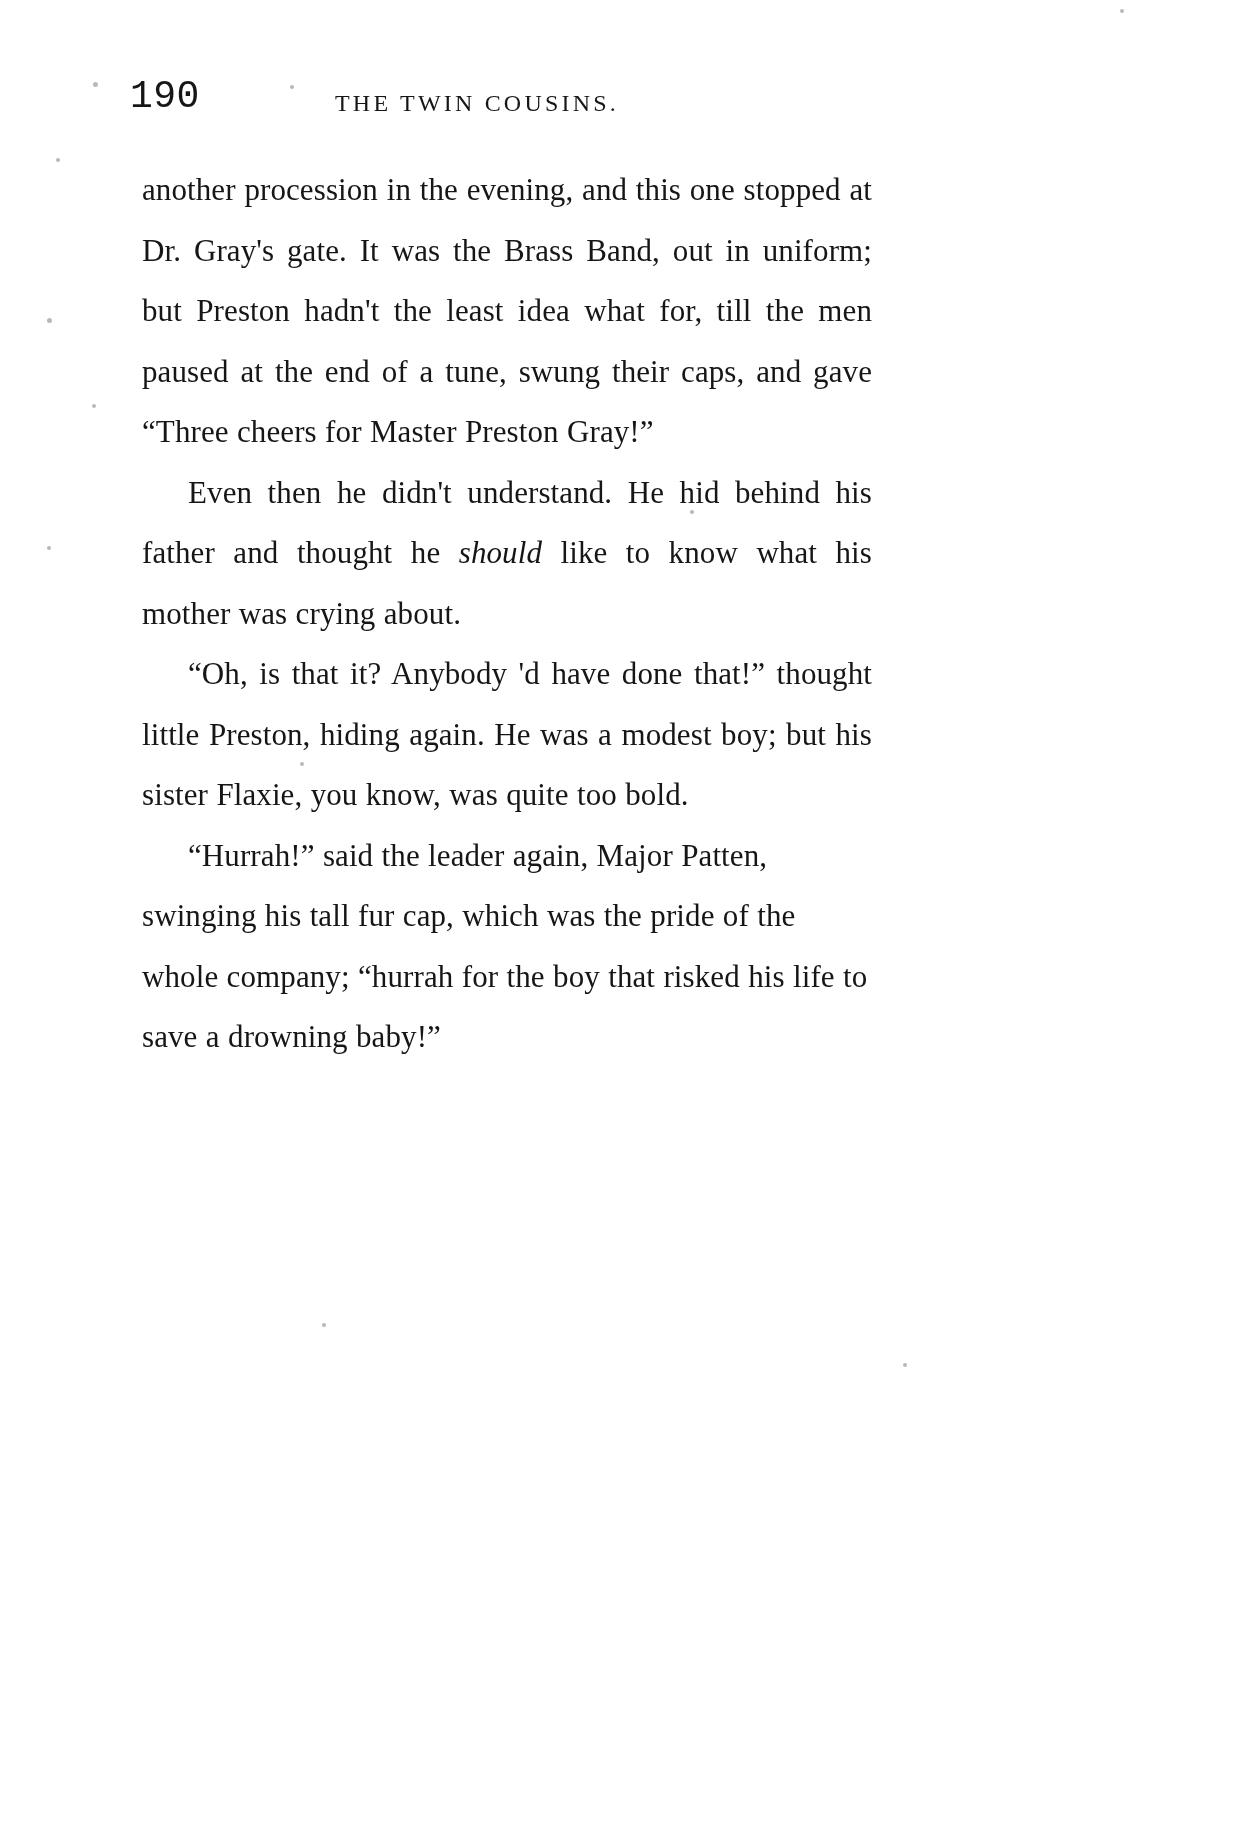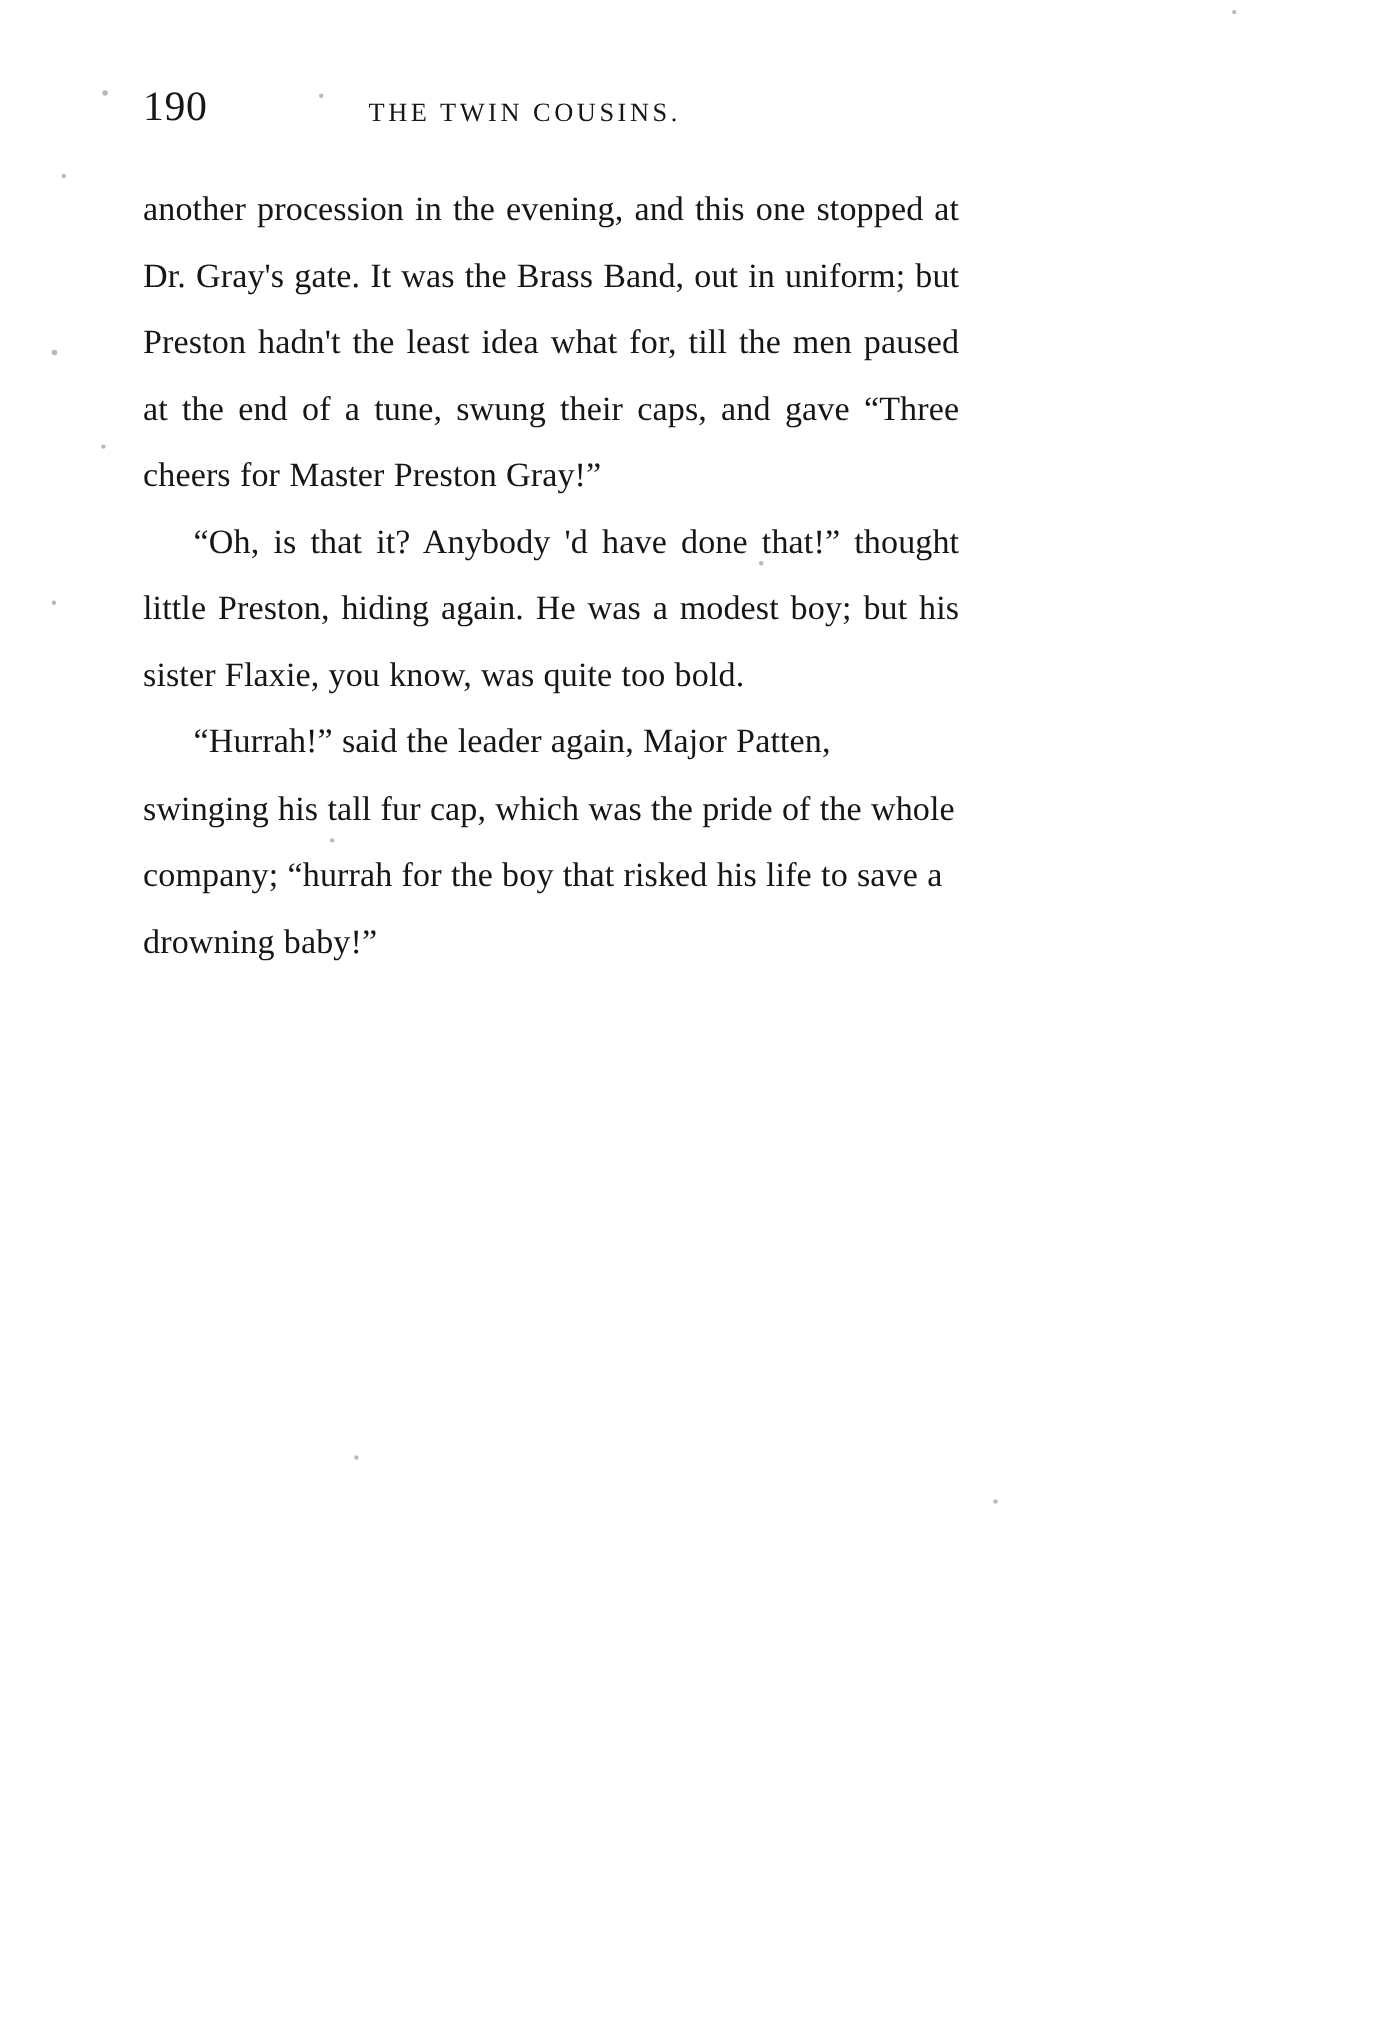--- a/index.html
+++ b/index.html
@@ -29,40 +29,40 @@
     width: 760px;
     height: 50px;
   }
   .folio {
     position: absolute;
     left: 0;
     top: 0;
     font-size: 38px;
     letter-spacing: 0.5px;
     line-height: 1;
-    font-family: Liberation Serif, serif;
+    font-family: Liberation Mono, monospace;
   }
   .running-head {
     position: absolute;
     left: 205px;
     top: 12px;
     font-size: 24px;
     letter-spacing: 3.2px;
     font-variant: small-caps;
     text-transform: uppercase;
     font-family: Liberation Serif, serif;
   }
   .body-text {
     position: absolute;
     left: 130px;
     top: 160px;
     width: 742px;
   }
   p.para {
-    margin: 0 0 0 0;
+    margin: 0 0 0 12px;
     font-size: 31px;
     line-height: 60.5px;
     text-align: justify;
     text-justify: inter-word;
     letter-spacing: 0.1px;
     word-spacing: 0.5px;
   }
   p.para.indent {
     text-indent: 46px;
   }
@@ -86,20 +86,21 @@
 
   <div class="header">
     <div class="folio">190</div>
     <div class="running-head">THE TWIN COUSINS.</div>
   </div>
 
   <div class="body-text">
 
     <p class="para">another procession in the evening, and this one stopped at Dr. Gray's gate.  It was the Brass Band, out in uniform; but Preston hadn't the least idea what for, till the men paused at the end of a tune, swung their caps, and gave “Three cheers for Master Preston Gray!”</p>
 
+    <p class="para indent"><span>Even then he didn't understand.  He hid behind his father and thought he </span><em>should</em><span> like to know what his mother was crying about.</span></p>
 
     <p class="para indent">“Oh, is that it?  Anybody 'd have done that!” thought little Preston, hiding again. He was a modest boy; but his sister Flaxie, you know, was quite too bold.</p>
 
     <p class="para indent">“Hurrah!” said the leader again, Major Patten, swinging his tall fur cap, which was the pride of the whole company; “hurrah for the boy that risked his life to save a drowning baby!”</p>
 
   </div>
 
   <span class="speck" style="left:93px; top:82px; width:5px; height:5px;"></span>
   <span class="speck" style="left:56px; top:158px; width:4px; height:4px;"></span>
   <span class="speck" style="left:47px; top:318px; width:5px; height:5px;"></span>

